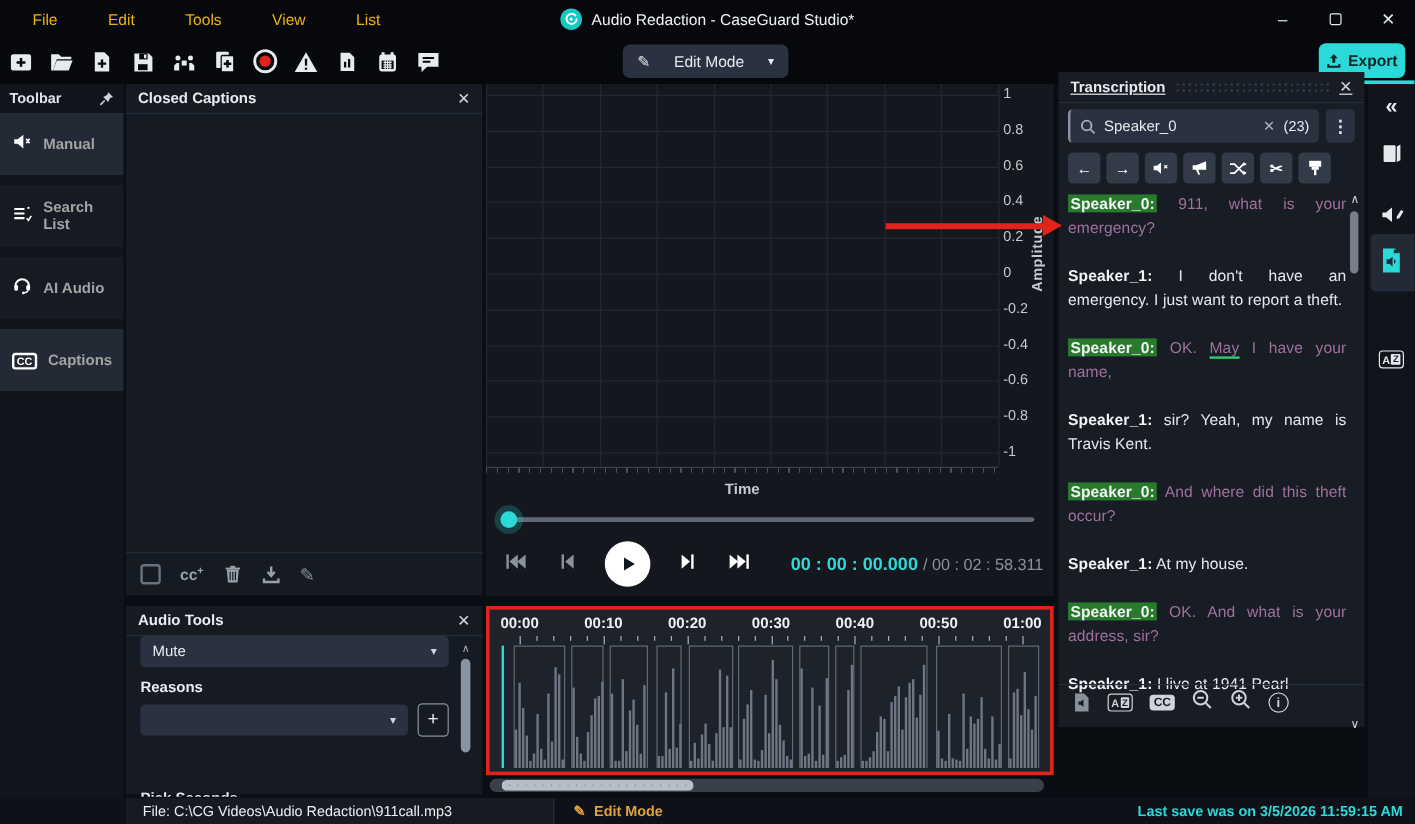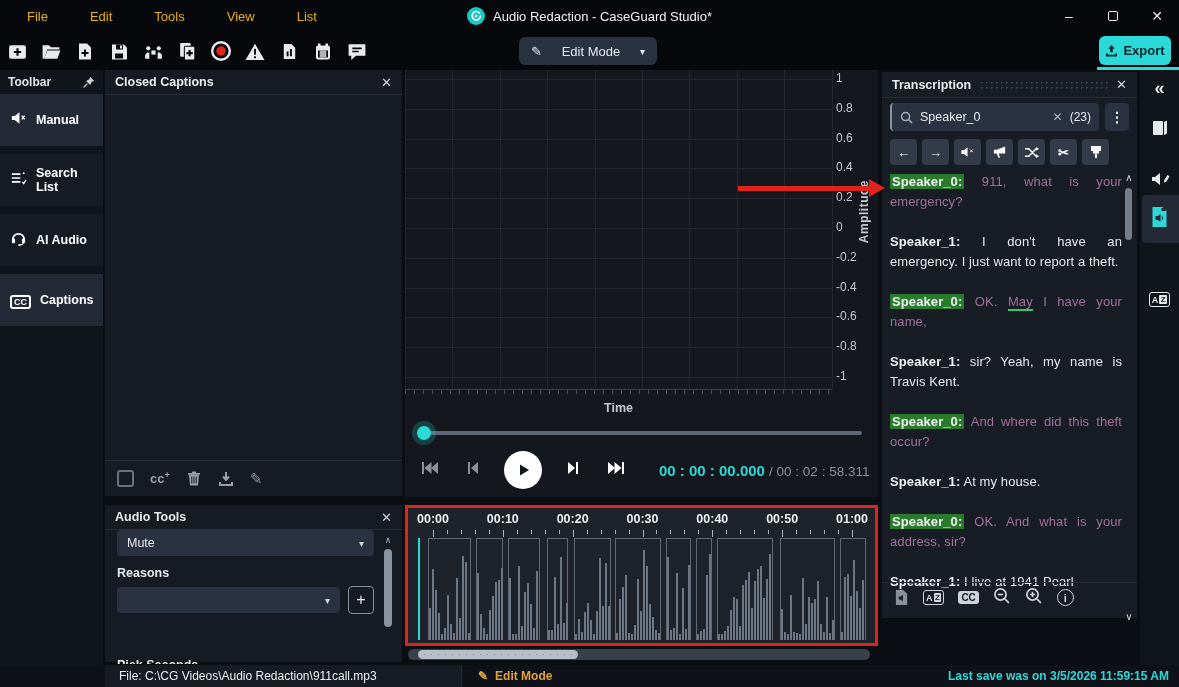--- a/index.html
+++ b/index.html
@@ -26,21 +26,21 @@
   .mode-dd .caret { font-size:10px; color:#e6e9ec; }
   .export-btn { position:absolute; right:8px; top:4px; width:72px; height:29px; background:#2bd9d9; border-radius:6px; display:flex; align-items:center; justify-content:center; gap:5px; color:#07262a; font-size:13px; font-weight:bold; }
   .cyan-strip { position:absolute; left:1097px; top:67px; width:82px; height:3px; background:#2bd9d9; }
 
   
   .left-rail { position:absolute; left:0; top:70px; width:103px; height:595px; background:#10141b; }
   .rail-head { height:24px; display:flex; align-items:center; justify-content:space-between; padding:0 8px; }
   .rail-head .t { font-size:12px; font-weight:bold; color:#dfe3e7; }
   .rail-item { height:52px; margin-bottom:8px; display:flex; align-items:center; gap:9px; padding-left:10px; background:#161b23; }
   .rail-item.active { background:#232a36; }
-  .rail-item .rl { font-size:12.5px; font-weight:bold; color:#ffffff; }
+  .rail-item .rl { font-size:12.5px; font-weight:bold; color:#a3a3a3; }
   .cc-badge { border:2px solid #fff; border-radius:3px; font-size:9px; font-weight:bold; padding:0 2px; color:#fff; letter-spacing:0; }
 
   
   .panel { position:absolute; background:#161b23; }
   .panel-head { height:25px; display:flex; align-items:center; padding:0 10px; border-bottom:1px solid #262d38; }
   .panel-head .pt { font-size:12.5px; font-weight:bold; color:#e8ebee; }
   .panel-head .x { margin-left:auto; color:#cfd4da; font-size:13px; cursor:default; }
 
   
   .cc-footer { position:absolute; left:0; bottom:0; width:100%; height:36px; border-top:1px solid #262d38; display:flex; align-items:center; gap:16px; padding-left:12px; color:#8a919b;margin-top:48px; }
@@ -81,21 +81,21 @@
   .w-tick { position:absolute; top:22px; width:1px; background:#aab2bc; }
   .bars-area { position:absolute; left:0px; top:30px; right:0px; bottom:3px; }
   .seg { position:absolute; top:0; bottom:0; border:1px solid rgba(165,175,188,0.5); border-bottom:none; }
   .wbar { position:absolute; bottom:0; width:2px; background:#6d7683; }
   .playhead { position:absolute; left:10px; top:30px; bottom:3px; width:2px; background:#2bd9d9; }
   .hscroll { position:absolute; left:408px; top:649px; width:462px; height:11px; background:#39404c; border-radius:6px; }
   .hthumb { position:absolute; left:10px; top:1px; width:160px; height:9px; background:#b7bec7; border-radius:5px;
      background-image:radial-gradient(#8d939c 0.8px, transparent 1px); background-size:7px 5px; background-position:3px 2px; }
 
   
-  .trans-panel { position:absolute; left:882px; top:72px; width:255px; height:546px; background:#171c25; }
+  .trans-panel { position:absolute; left:882px; top:60px; width:255px; height:546px; background:#171c25;text-decoration:underline; }
   .drag-dots { flex:1; height:10px; margin:0 8px;
      background-image:radial-gradient(#3a424e 1px, transparent 1px); background-size:5px 5px; }
   .search-row { position:absolute; left:8px; top:31px; width:239px; height:28px; display:flex; gap:6px; }
   .search-box { flex:1; background:#2a3140; border-radius:4px; border-left:2px solid #8a93a0; display:flex; align-items:center; padding:0 8px; gap:7px; }
   .search-box input { background:transparent; border:none; outline:none; color:#e8ebee; font-size:12.5px; width:90px; }
   .search-x { color:#aab2bc; font-size:12px; }
   .search-count { color:#e8ebee; font-size:12px; }
   .dots-btn { width:24px; background:#2a3140; border-radius:4px; color:#e8ebee; display:flex; align-items:center; justify-content:center; font-size:14px; font-weight:bold; }
   .tt-row { position:absolute; left:8px; top:67px; display:flex; gap:5px; }
   .tt-btn { width:27px; height:26px; background:#333b49; border-radius:4px; display:flex; align-items:center; justify-content:center; color:#fff; font-size:13px; font-weight:bold; }

